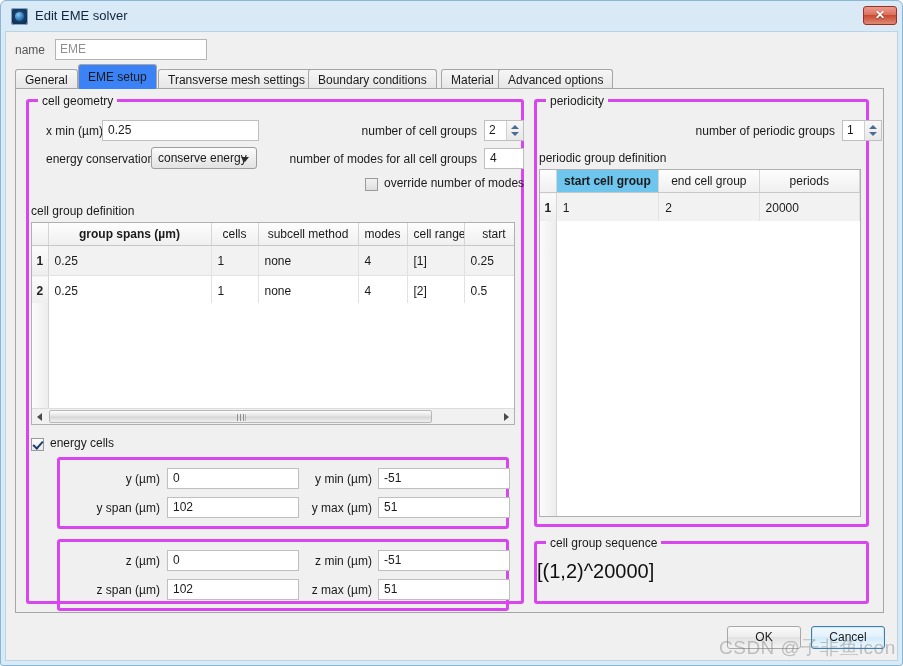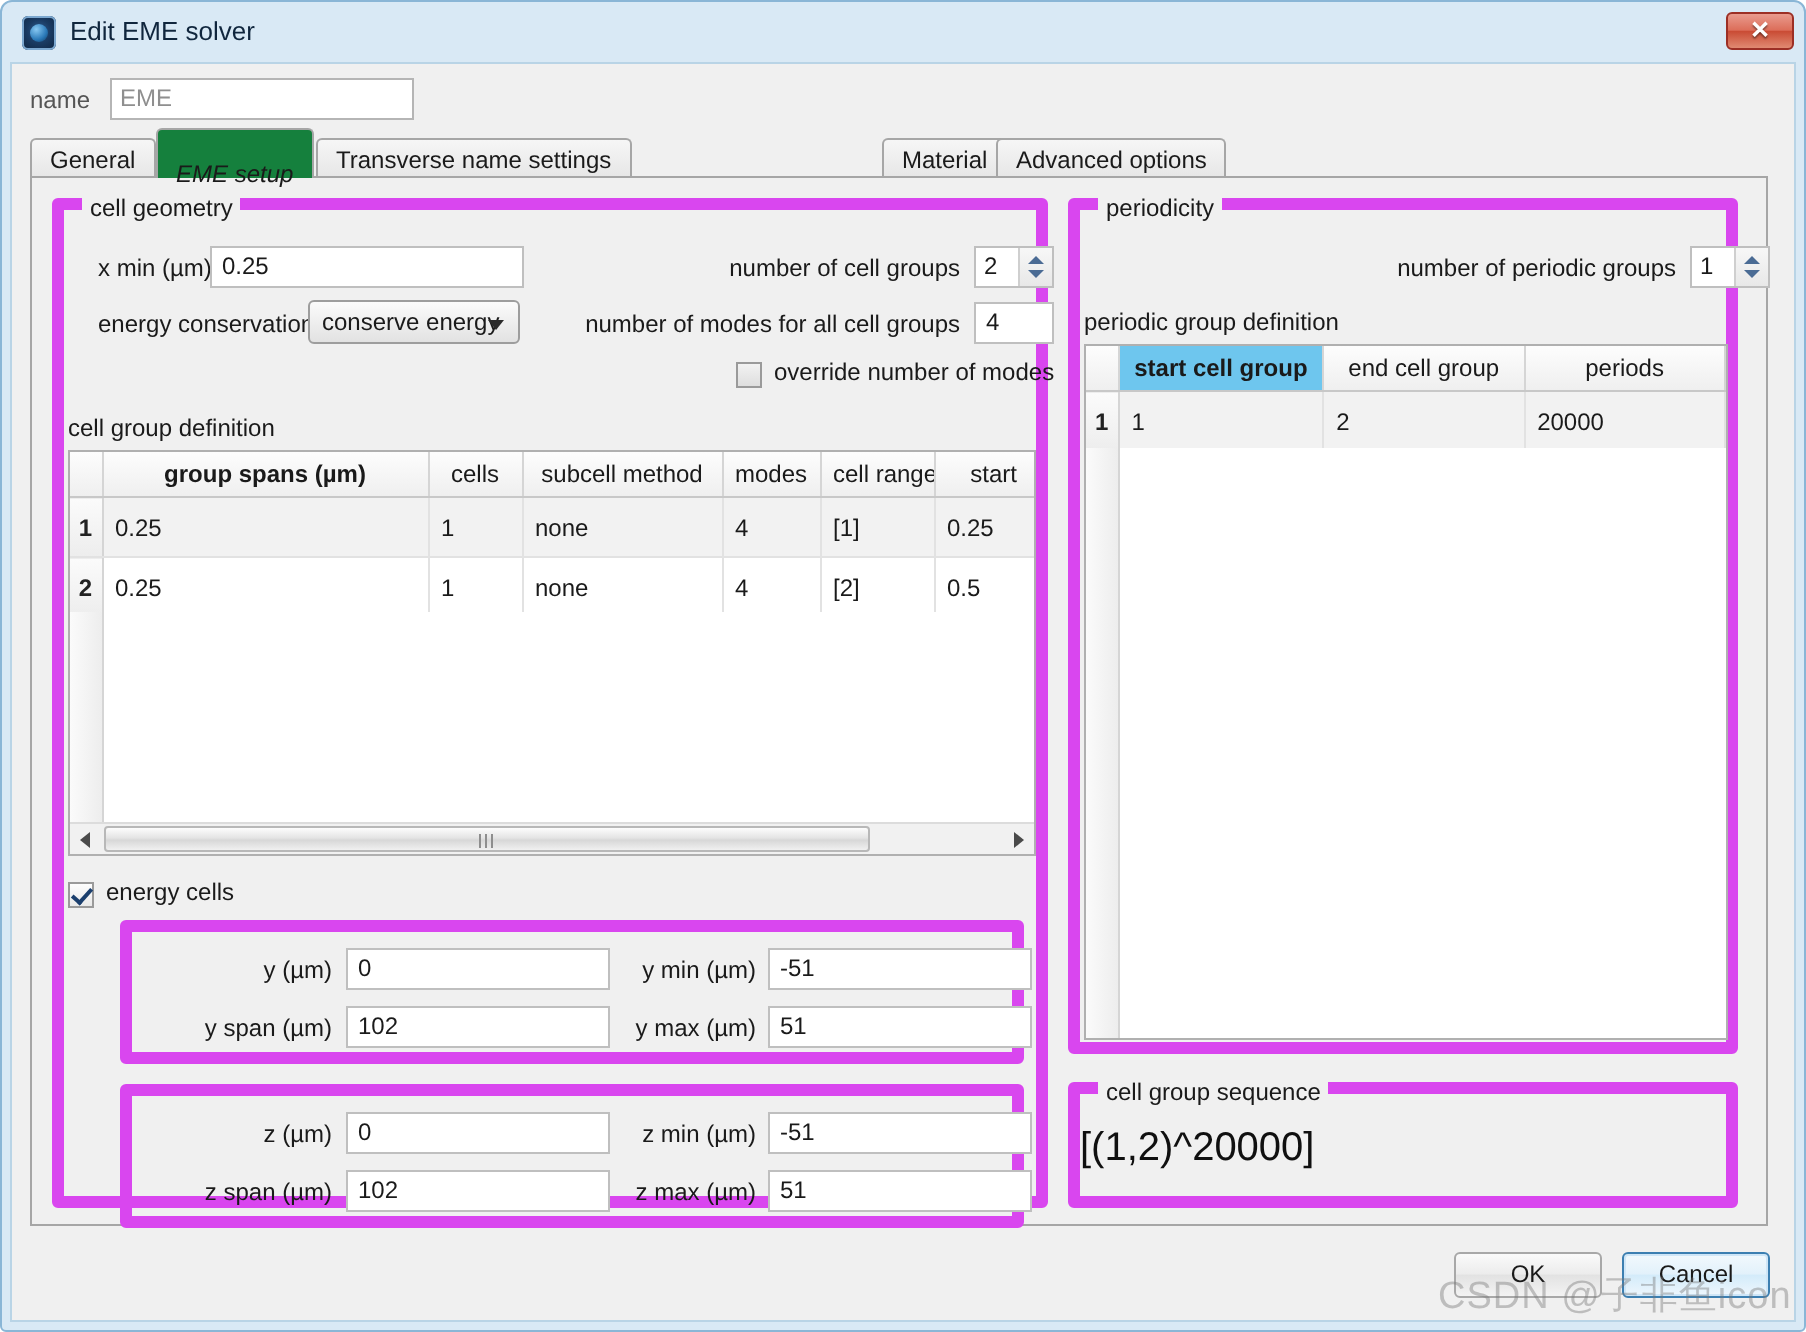--- a/index.html
+++ b/index.html
@@ -125,43 +125,42 @@
     background: linear-gradient(to bottom, #f6f6f6 0%, #e6e6e6 100%);
     font-size: 12px;
     color: #1a1a1a;
     padding: 2px 9px 0 9px;
     line-height: 17px;
     white-space: nowrap;
     cursor: default;
   }
   .tab.active {
     height: 25px;
-    background: #15803d;
+    background: #3b82f6;
     border-color: #a6a6a6;
     z-index: 5;
     line-height: 21px;
-    padding-top: 12px;
-    font-style: italic;
+    padding-top: 2px;
   }
 
   
   #tabpage {
     position: absolute;
     left: 14px; top: 87px;
     width: 869px; height: 525px;
     box-sizing: border-box;
     border: 1px solid #a6a6a6;
     background: #f0f0f0;
   }
 
   
   .groupbox {
     position: absolute;
     box-sizing: border-box;
-    border: 6px solid #d946ef;
+    border: 3px solid #d946ef;
     border-radius: 3px;
     background: transparent;
     text-decoration: underline;
   }
   .groupbox > .gb-title {
     position: absolute;
     top: -8px; left: 9px;
     background: #f0f0f0;
     padding: 0 4px;
     font-size: 12px;
@@ -430,21 +429,22 @@
   <div id="frame-inner"></div>
 
   <div id="name-row">
     <div id="name-label">name</div>
     <div id="name-input">EME</div>
   </div>
 
   <div id="tabstrip">
     <div class="tab" style="left:0px;">General</div>
     <div class="tab active" style="left:63px;">EME setup</div>
-    <div class="tab" style="left:143px;">Transverse name settings</div>
+    <div class="tab" style="left:143px;">Transverse mesh settings</div>
+    <div class="tab" style="left:293px;">Boundary conditions</div>
     <div class="tab" style="left:426px;">Material</div>
     <div class="tab" style="left:483px;">Advanced options</div>
   </div>
 
   <div id="tabpage">
 
     <div class="groupbox" style="left:10px; top:10px; width:498px; height:505px;">
       <span class="gb-title">cell geometry</span>
 
       <div class="lbl" style="left:17px; top:22px;">x min (µm)</div>

